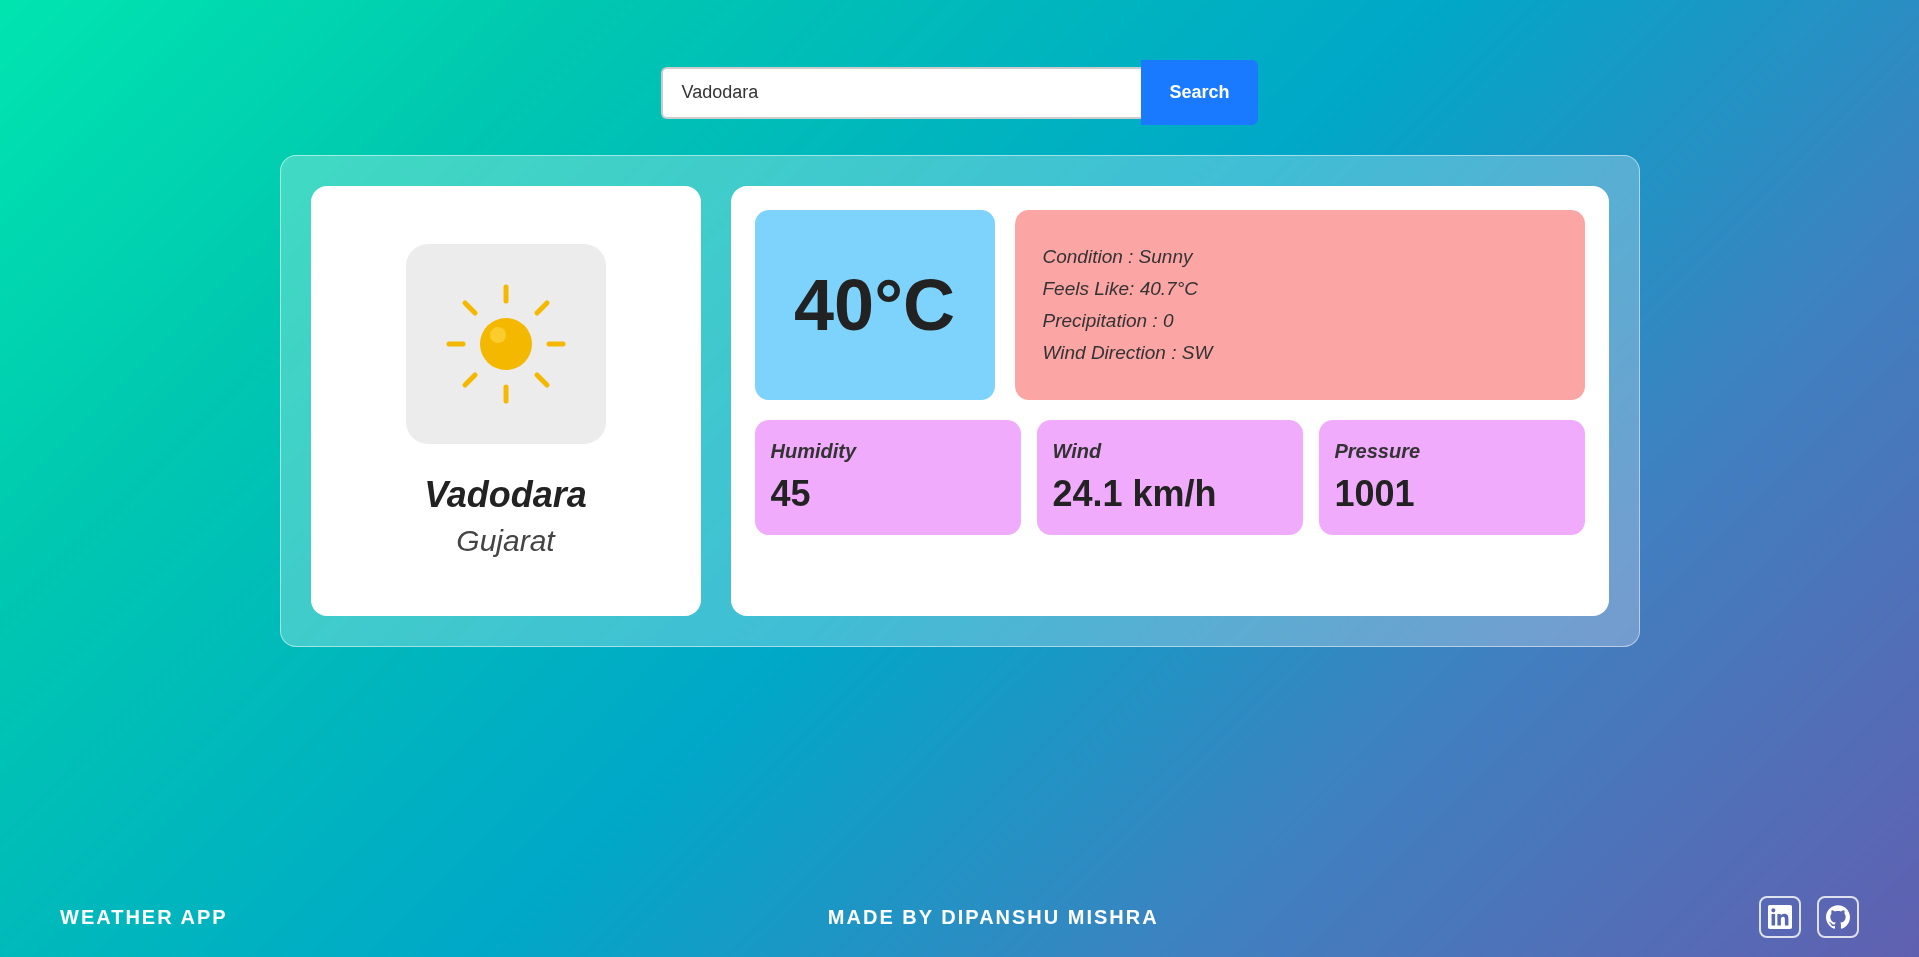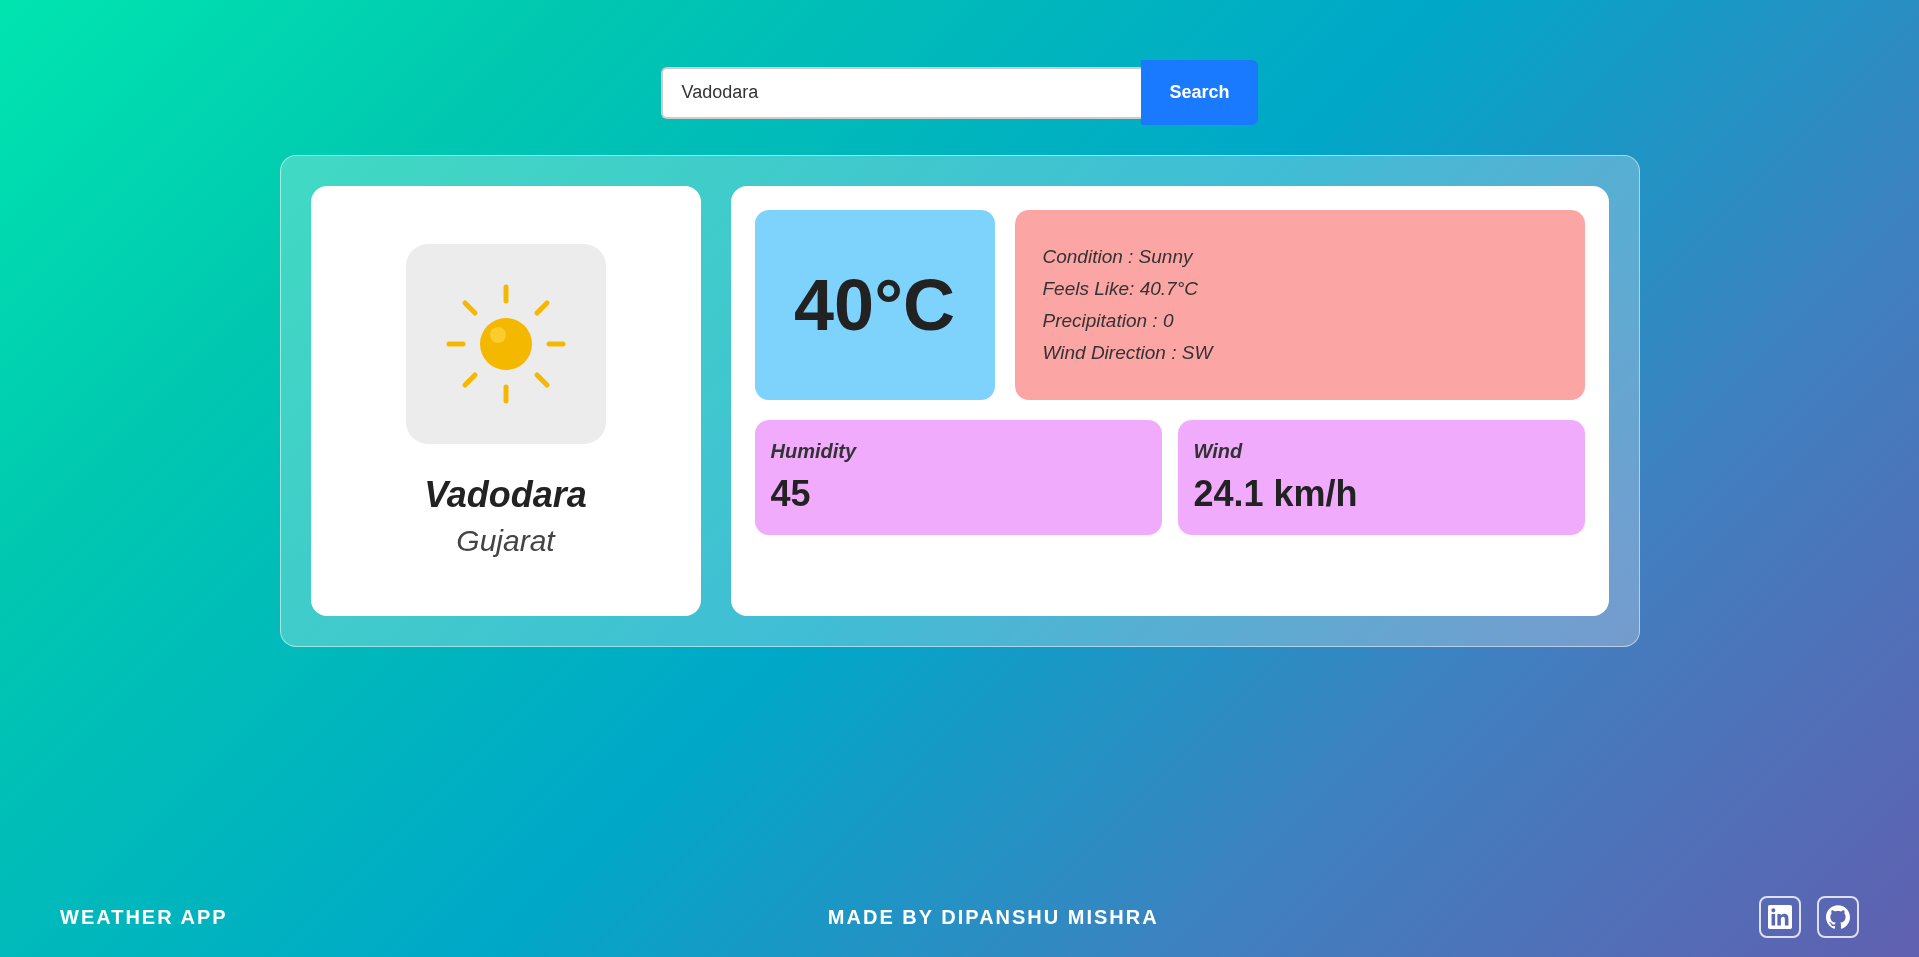--- a/index.html
+++ b/index.html
@@ -291,20 +291,24 @@
 
     <div class="stats-row">
       <div class="stat-box">
         <span class="stat-label">Humidity</span>
         <span class="stat-value">45</span>
       </div>
       <div class="stat-box">
         <span class="stat-label">Wind</span>
         <span class="stat-value">24.1 km/h</span>
       </div>
+      <div class="stat-box">
+        <span class="stat-label">Pressure</span>
+        <span class="stat-value">1001</span>
+      </div>
     </div>
 
   </div>
 </div>
 
 <div class="footer">
   <div class="footer-app-name">WEATHER APP</div>
   <div class="footer-credit">MADE BY DIPANSHU MISHRA</div>
   <div class="footer-icons">
     <div class="footer-icon">

